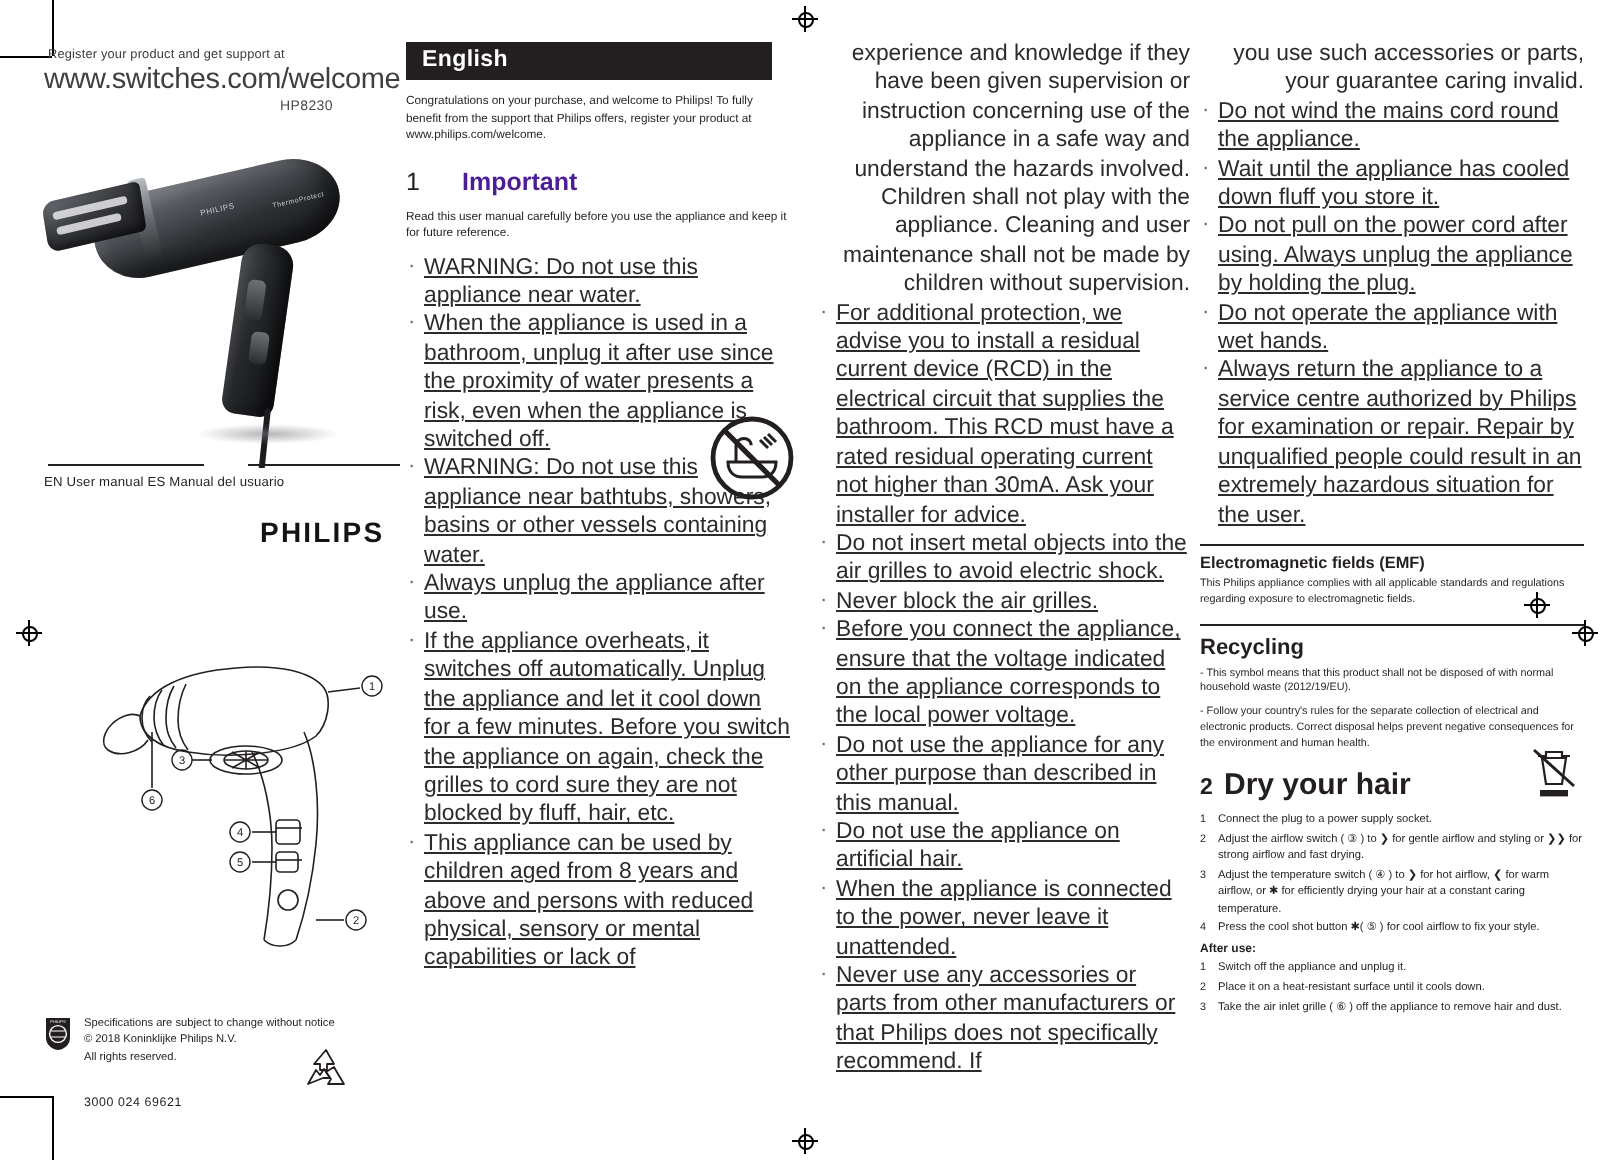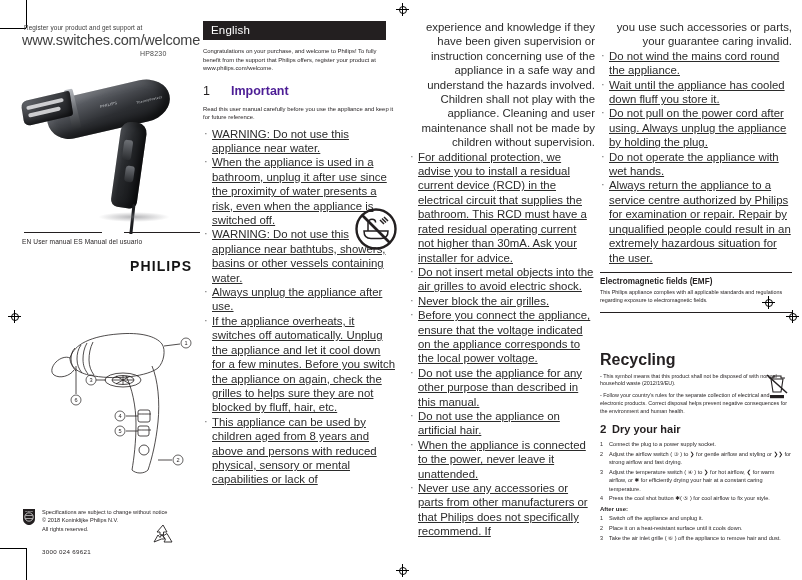--- a/index.html
+++ b/index.html
@@ -132,21 +132,21 @@
   .recycle-mark { position: absolute; left: 150px; top: 522px; width: 26px; height: 24px; }
 
   
   .col { position: absolute; top: 20px; }
   .col-1 { left: 203px; width: 192px; }
   .col-2 { left: 409px; width: 186px; }
   .col-3 { left: 600px; width: 192px; }
 
   .lang-tab {
     background: #231f20; color: #ffffff;
-    font-size: 11.5px; font-weight: 400;
+    font-size: 11.5px; font-weight: 700;
     padding: 3px 8px 4px 8px; display: inline-block;
     letter-spacing: .2px; margin-bottom: 7px; min-width: 183px;
   }
   .intro {
     font-size: 5.9px; line-height: 8.6px; color: #231f20;
     margin-bottom: 11px;
   }
   .h1-row { display: flex; align-items: baseline; margin-bottom: 7px; }
   .h1-num { font-size: 12.5px; font-weight: 400; width: 28px; color: #231f20; }
   .h1-text { font-size: 12.5px; font-weight: 700; color: #4c1d95; }
@@ -172,27 +172,27 @@
 
   
   .tub-icon { position: absolute; right: -4px; top: 186px; width: 46px; height: 46px; }
 
   
   .sec-rule { border-top: 1px solid #231f20; margin-top: 7px; }
   .sec-h {
     font-size: 8.2px; font-weight: 700; color: #231f20;
     padding-top: 4px; padding-bottom: 3px;
   }
-  .sec-h.big { font-size: 16px; padding-top: 5px; padding-bottom: 4px; margin-top: 33px; }
+  .sec-h.big { font-size: 11px; padding-top: 5px; padding-bottom: 4px; }
   .sec-body { font-size: 5.4px; line-height: 7.8px; color: #231f20; }
   .sec-body p { margin-bottom: 4px; }
 
   .h2-row { display: flex; align-items: baseline; margin-top: 8px; margin-bottom: 5px; }
   .h2-num { font-size: 11.5px; font-weight: 700; width: 12px; }
-  .h2-text { font-size: 11px; font-weight: 700; }
+  .h2-text { font-size: 15px; font-weight: 700; }
 
   ol.steps { list-style: none; counter-reset: st; }
   ol.steps > li {
     position: relative; counter-increment: st;
     padding-left: 9px; font-size: 5.6px; line-height: 8.2px;
     color: #231f20; margin-bottom: 1.5px;
   }
   ol.steps > li::before {
     content: counter(st); position: absolute; left: 0; top: 0;
     font-size: 5.4px; color: #231f20;
@@ -344,21 +344,21 @@
     <div class="h1-row">
       <div class="h1-num">1</div>
       <div class="h1-text">Important</div>
     </div>
     <div class="lead">Read this user manual carefully before you use the appliance and keep it for future reference.</div>
     <ul class="bullets">
       <li>WARNING: Do not use this appliance near water.</li>
       <li>When the appliance is used in a bathroom, unplug it after use since the proximity of water presents a risk, even when the appliance is switched off.</li>
       <li>WARNING: Do not use this appliance near bathtubs, showers, basins or other vessels containing water.</li>
       <li>Always unplug the appliance after use.</li>
-      <li>If the appliance overheats, it switches off automatically. Unplug the appliance and let it cool down for a few minutes. Before you switch the appliance on again, check the grilles to helps sure they are not blocked by fluff, hair, etc.</li>
+      <li>If the appliance overheats, it switches off automatically. Unplug the appliance and let it cool down for a few minutes. Before you switch the appliance on again, check the grilles to cord sure they are not blocked by fluff, hair, etc.</li>
       <li>This appliance can be used by children aged from 8 years and above and persons with reduced physical, sensory or mental capabilities or lack of</li>
     </ul>
 
     
     <div class="tub-icon">
       <svg viewBox="0 0 46 46" width="46" height="46">
         <circle cx="23" cy="23" r="19.5" fill="none" stroke="#231f20" stroke-width="2.4"></circle>
         <g fill="none" stroke="#231f20" stroke-width="1.5">
           <path d="M11,25 L35,25 C35,30 32,32.5 28,32.5 L18,32.5 C14,32.5 11,30 11,25 Z"></path>
           <path d="M15,25 L15,17 C15,14.6 17,13.2 19,13.2 C21,13.2 22.6,14.6 22.6,16.6"></path>

